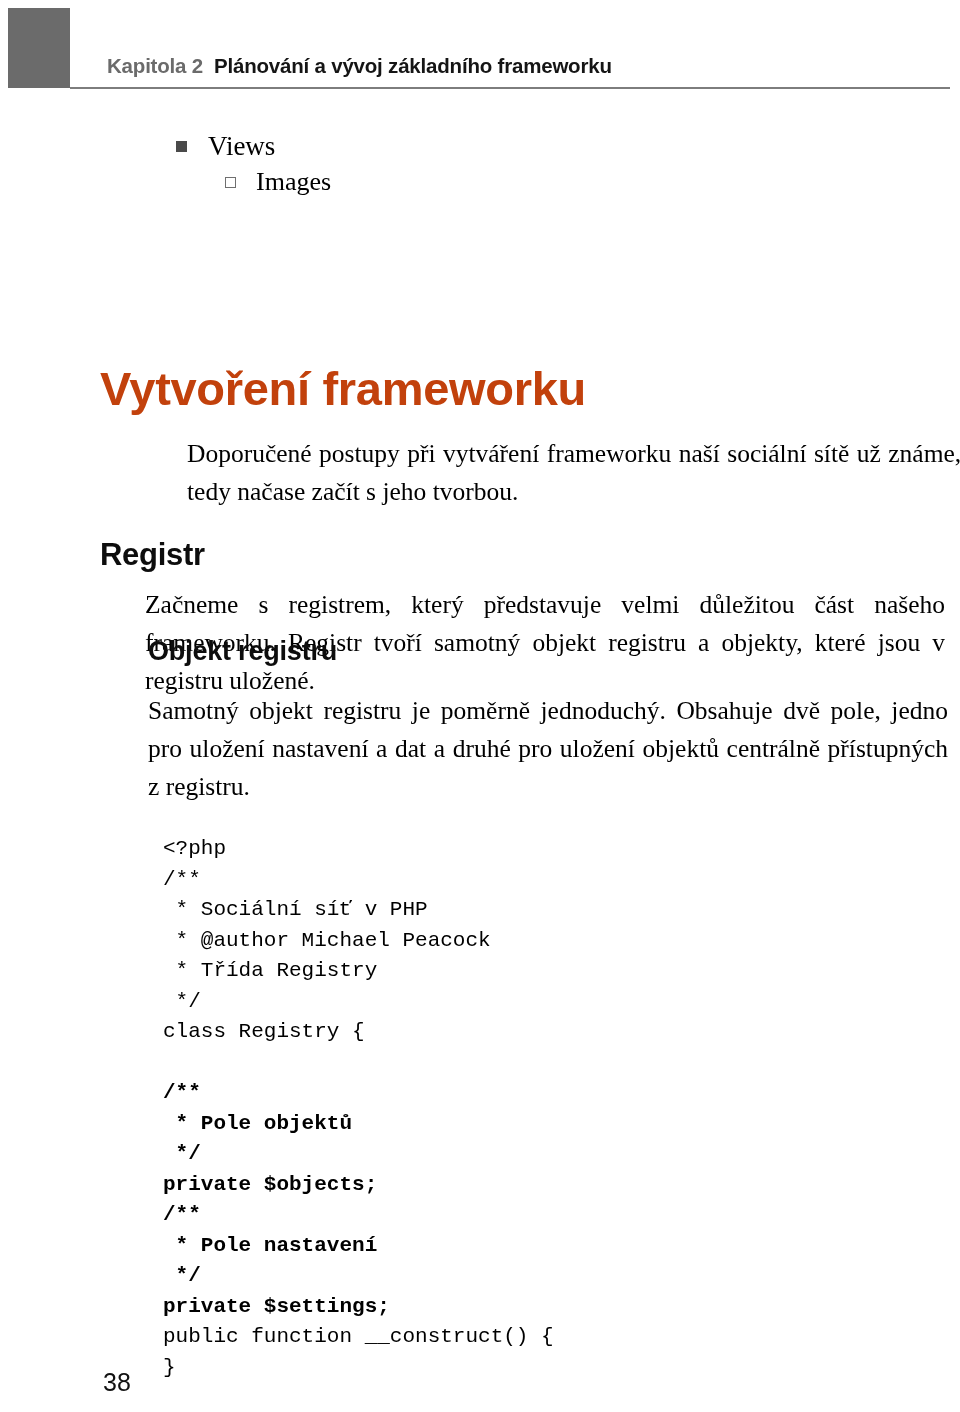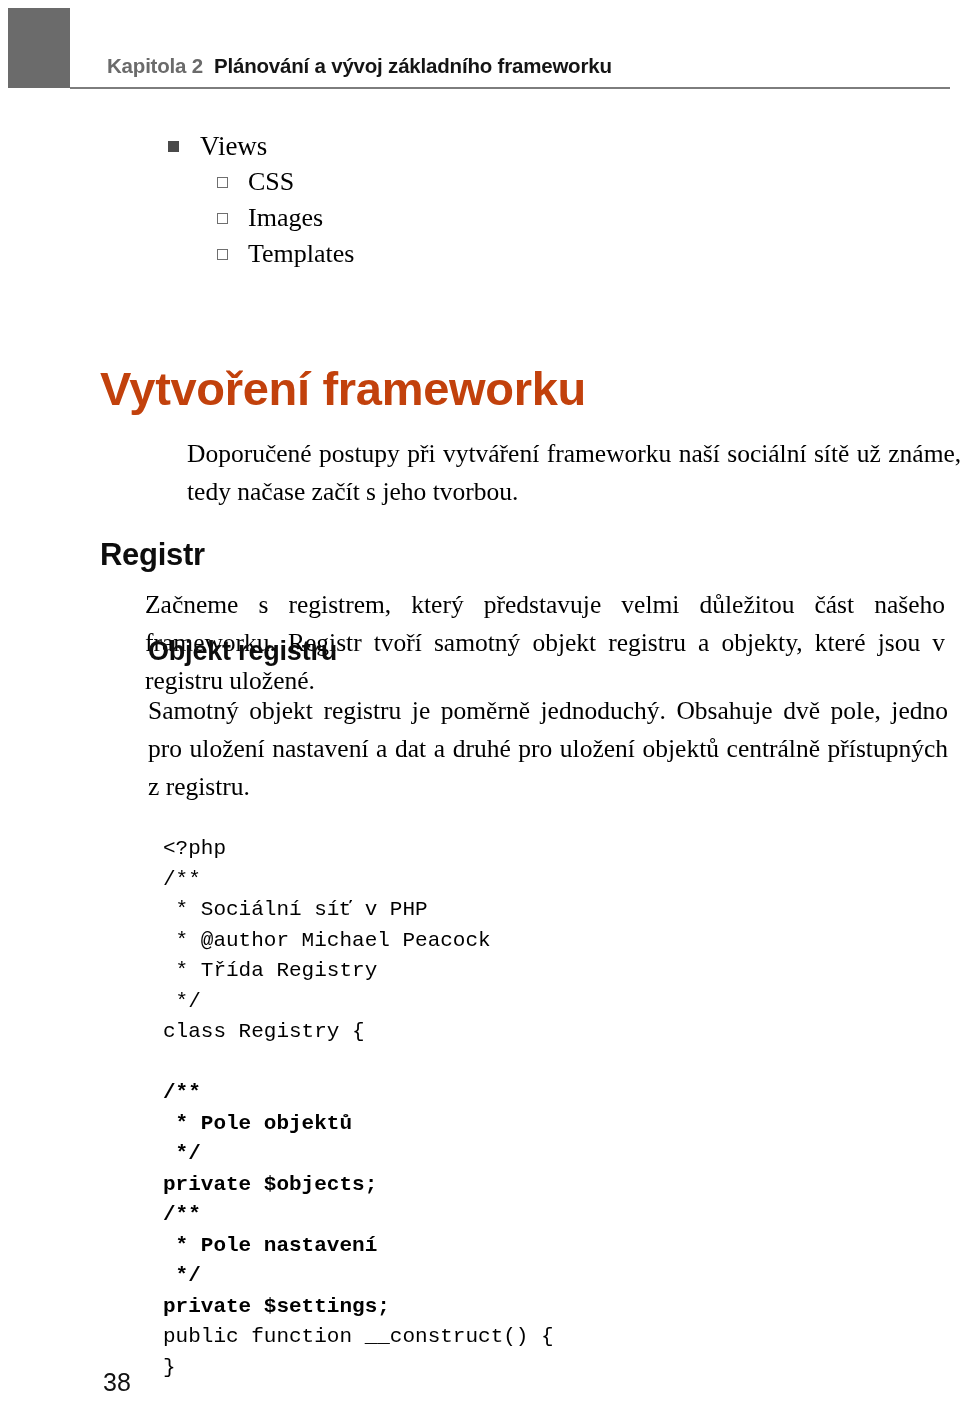--- a/index.html
+++ b/index.html
@@ -49,21 +49,21 @@
     left: 70px;
     top: 87px;
     width: 880px;
     height: 2px;
     background: #7d7d7d;
   }
 
   
   .list-root {
     position: absolute;
-    left: 0;
+    left: 8px;
     top: 128px;
     width: 774px;
   }
   .li {
     position: relative;
     display: block;
     font-size: 27px;
     line-height: 36px;
     white-space: nowrap;
   }
@@ -161,35 +161,27 @@
 <div class="header-rule"></div>
 
 <div class="list-root">
 
   <div class="li li-l1">
     <span class="bullet-sq"></span>
     <span>Views</span>
   </div>
 
 
-  <div class="li li-l2">
-    <span class="bullet-hollow"></span>
-    <span>CSS</span>
-  </div>
 
   <div class="li li-l2">
     <span class="bullet-hollow"></span>
     <span>Images</span>
   </div>
 
 
-  <div class="li li-l2">
-    <span class="bullet-hollow"></span>
-    <span>Templates</span>
-  </div>
 
 </div>
 
 <div class="h1" style="left:100px; top:368px;">Vytvoření frameworku</div>
 
 <div class="para" style="left:145px; top:435px; width:800px;margin-left:42px;">Doporučené postupy při vytváření frameworku naší sociální sítě už známe, je tedy načase začít s jeho tvorbou.</div>
 
 <div class="h2" style="left:100px; top:538px;">Registr</div>
 
 <div class="para" style="left:145px; top:586px; width:800px;">Začneme s registrem, který představuje velmi důležitou část našeho frameworku. Registr tvoří samotný objekt registru a objekty, které jsou v registru uložené.</div>

